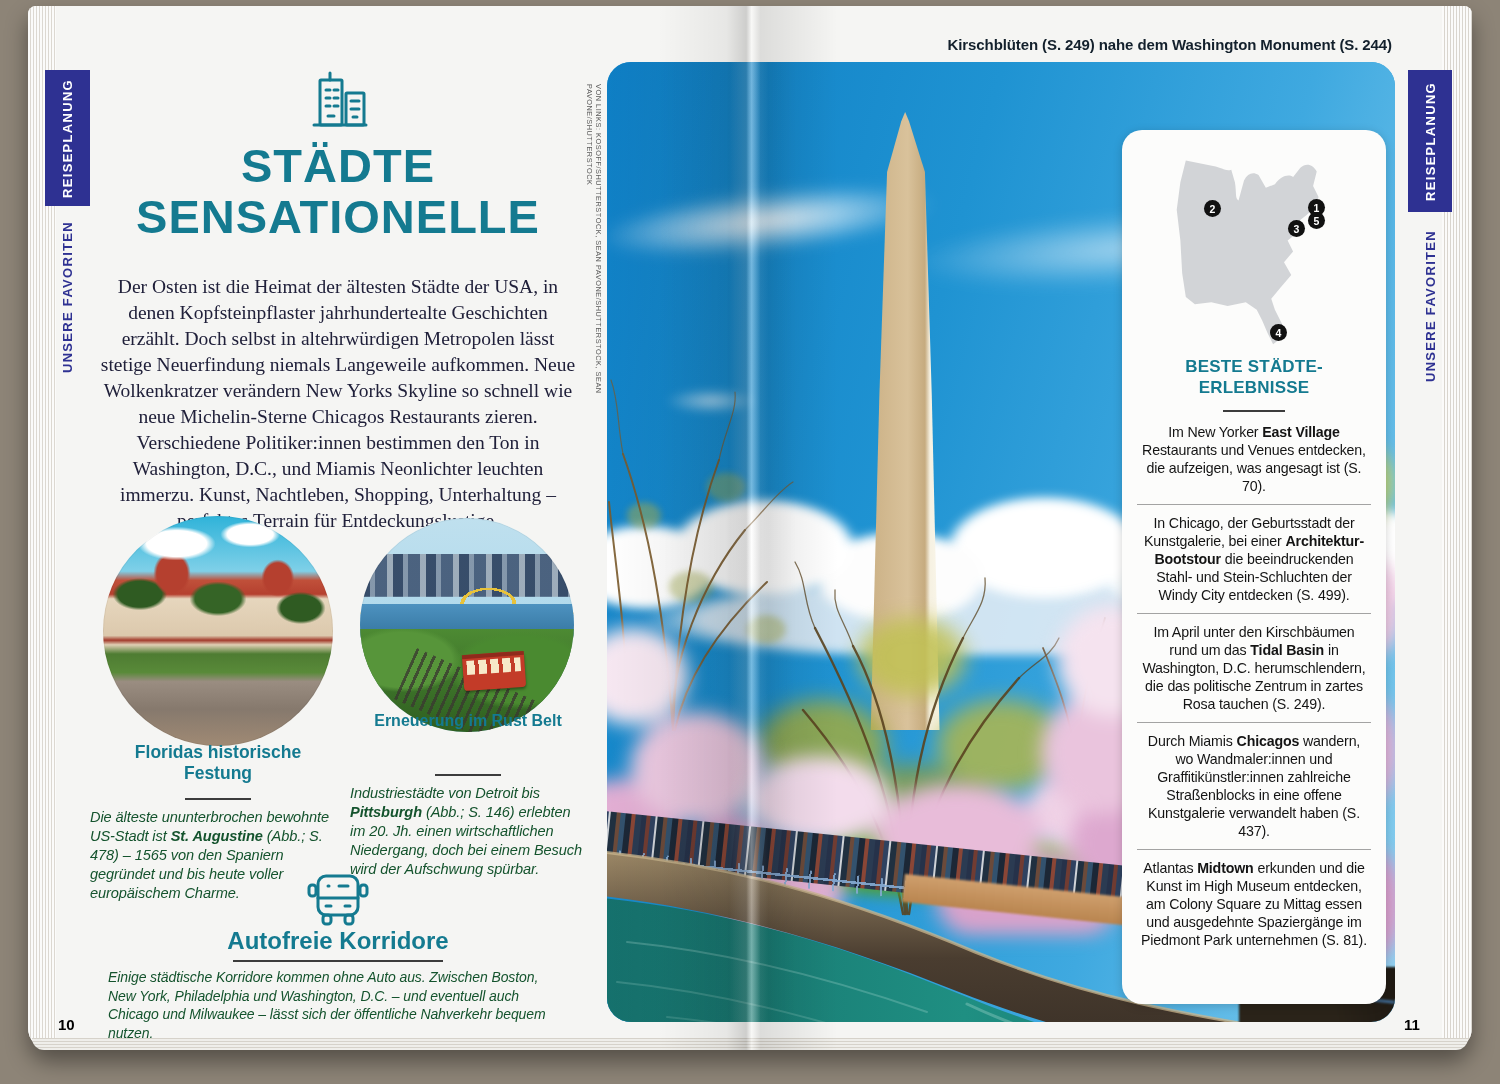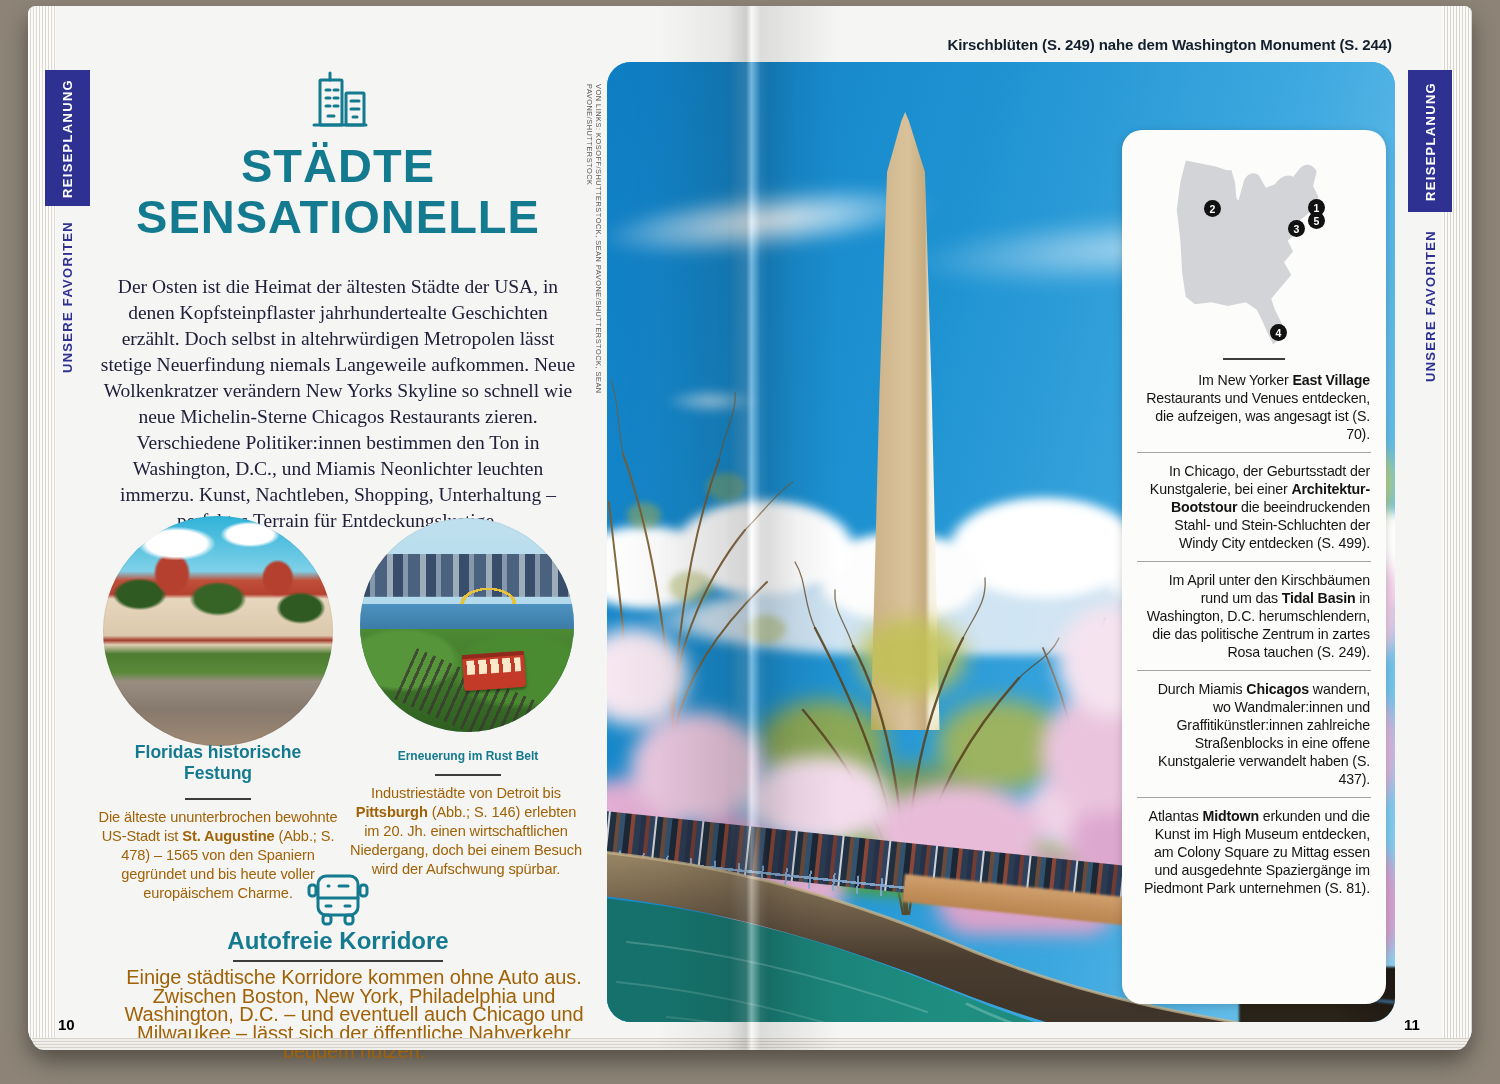--- a/index.html
+++ b/index.html
@@ -28,21 +28,21 @@
   .tab-solid span{color:#ffffff;}
   .tab-ghost span{color:#2e3192;}
 
   
   .title{left:80px;top:134px;width:460px;text-align:center;color:#147a90;font-weight:700;
          font-size:47px;line-height:51px;letter-spacing:1px;}
   .intro{left:72px;top:268px;width:476px;text-align:center;color:#20203a;
          font-family:"Liberation Serif",serif;font-size:19.5px;line-height:26px;}
   .h-teal{color:#147a90;font-weight:700;text-align:center;}
   .divider{background:#3c3c3c;height:2px;}
-  .smallpara{text-align:center;color:#a16207;font-size:14.6px;line-height:19px;letter-spacing:-.1px;}
+  .smallpara{color:#14532d;font-size:14.6px;line-height:19px;letter-spacing:-.1px;font-style:italic;}
   .smallpara .b,.entry .b{font-weight:700;}
   .pagenum{font-size:15px;font-weight:700;color:#000000;}
 
   
   .circle{border-radius:50%;overflow:hidden;box-shadow:inset 0 0 0 1px rgba(0,0,0,.05);}
   .circleA{left:75px;top:510px;width:230px;height:230px;background:
      radial-gradient(60px 26px at 32% 12%,#ffffff 0 50%,rgba(255,255,255,0) 65%),
      radial-gradient(46px 20px at 64% 8%,#ffffff 0 50%,rgba(255,255,255,0) 65%),
      radial-gradient(34px 40px at 30% 25%,#b5402f 0 45%,rgba(0,0,0,0) 55%),
      radial-gradient(30px 34px at 76% 27%,#b5402f 0 45%,rgba(0,0,0,0) 55%),
@@ -142,21 +142,21 @@
   
   .card{left:1094px;top:124px;width:264px;height:874px;background:#fcfcfb;border-radius:20px;z-index:30;
         overflow:hidden;padding:14px 15px 10px;box-shadow:0 2px 10px rgba(0,0,0,.18);}
   .mapwrap{position:relative;width:212px;height:200px;margin:2px auto 4px;}
   .marker{position:absolute;width:17px;height:17px;border-radius:50%;background:#111;color:#fff;
           font-size:10.5px;font-weight:700;display:flex;align-items:center;justify-content:center;}
   .mk-1{left:160px;top:53px;} .mk-2{left:56px;top:54px;} .mk-3{left:140px;top:74px;}
   .mk-4{left:122px;top:178px;} .mk-5{left:160px;top:66px;}
   .cardhead{font-size:17px;line-height:21px;margin-top:10px;letter-spacing:.2px;}
   .carddiv{width:62px;height:2px;background:#3c3c3c;margin:12px auto 2px;}
-  .entry{padding:9px 1px;text-align:right;font-size:14.2px;line-height:18px;color:#141414;letter-spacing:-.15px;}
+  .entry{padding:9px 1px;text-align:center;font-size:14.2px;line-height:18px;color:#141414;letter-spacing:-.15px;}
   .entry+.entry{border-top:1px solid #a3a3a3;}
 
   svg.lineart{display:block;}
 </style>
 </head>
 <body>
 
 <div id="canvas">
   <div class="book">
     <div class="edge-left"></div>
@@ -193,39 +193,39 @@
       <div class="river"></div>
       <div class="hills"></div>
       <div class="track"></div>
       <div class="car"></div>
     </div>
 
     <div class="abs h-teal" style="left:75px;top:736px;width:230px;font-size:17.5px;line-height:21px;">Floridas historische Festung</div>
     <div class="abs divider" style="left:157px;top:792px;width:66px;"></div>
     <div class="abs smallpara" style="left:62px;top:802px;width:256px;"><span>Die älteste ununterbrochen bewohnte US-Stadt ist </span><span class="b">St. Augustine</span><span> (Abb.; S. 478) – 1565 von den Spaniern gegründet und bis heute voller europäischem Charme.</span></div>
 
-    <div class="abs h-teal" style="left:330px;top:740px;width:220px;font-size:12px;line-height:21px;">Erneuerung im Rust Belt</div>
+    <div class="abs h-teal" style="left:330px;top:704px;width:220px;font-size:16px;line-height:21px;">Erneuerung im Rust Belt</div>
     <div class="abs divider" style="left:407px;top:768px;width:66px;"></div>
     <div class="abs smallpara" style="left:322px;top:778px;width:232px;"><span>Industriestädte von Detroit bis </span><span class="b">Pittsburgh</span><span> (Abb.; S. 146) erlebten im 20. Jh. einen wirtschaftlichen Niedergang, doch bei einem Besuch wird der Aufschwung spürbar.</span></div>
 
     <svg class="abs lineart" style="left:278px;top:866px;" width="64" height="56" viewBox="0 0 64 56">
       <g fill="none" stroke="#147A90" stroke-width="3" stroke-linecap="round">
         <rect x="12" y="4" width="40" height="39" rx="8"></rect>
         <path d="M12,26 H52"></path>
         <path d="M22,14 h1 M33,14 h9"></path>
         <path d="M20,34 h5 M39,34 h5"></path>
         <rect x="3" y="13" width="7" height="11" rx="3"></rect>
         <rect x="54" y="13" width="7" height="11" rx="3"></rect>
         <rect x="17" y="43" width="8" height="9" rx="3"></rect>
         <rect x="39" y="43" width="8" height="9" rx="3"></rect>
       </g>
     </svg>
     <div class="abs h-teal" style="left:160px;top:924px;width:300px;font-size:24px;line-height:22px;">Autofreie Korridore</div>
     <div class="abs divider" style="left:205px;top:954px;width:210px;"></div>
-    <div class="abs smallpara" style="left:96px;top:962px;width:460px;font-size:20px;line-height:18.5px;"><span>Einige städtische Korridore kommen ohne Auto aus. Zwischen Boston, New York, Philadelphia und Washington, D.C. – und eventuell auch Chicago und Milwaukee – lässt sich der öffentliche Nahverkehr bequem nutzen.</span></div>
+    <div class="abs smallpara" style="left:80px;top:962px;width:460px;font-size:14px;line-height:18.5px;"><span>Einige städtische Korridore kommen ohne Auto aus. Zwischen Boston, New York, Philadelphia und Washington, D.C. – und eventuell auch Chicago und Milwaukee – lässt sich der öffentliche Nahverkehr bequem nutzen.</span></div>
 
     <div class="abs pagenum" style="left:30px;top:1010px;">10</div>
 
     <div class="abs caption">Kirschblüten (S. 249) nahe dem Washington Monument (S. 244)</div>
     <div class="abs credit">VON LINKS: KOSOFF/SHUTTERSTOCK, SEAN PAVONE/SHUTTERSTOCK, SEAN PAVONE/SHUTTERSTOCK</div>
 
     <div class="abs photo">
       <div class="sky"></div>
       <div class="wisp1"></div>
       <div class="wisp2"></div>
@@ -305,20 +305,24 @@
       <div class="mapwrap">
         <svg width="212" height="200" viewBox="0 0 210 220">
           <path fill="#d2d4d7" d="M30,16 L60,22 C70,24 74,28 80,26 L84,40 C86,52 84,58 88,60 L94,38 C98,30 104,28 110,32 L118,46 L128,42 C134,34 142,30 148,34 L156,24 C162,18 170,20 174,28 L170,44 L176,56 C174,66 166,74 160,78 L150,86 L152,96 L142,104 L148,116 L138,128 L146,142 L134,156 L124,168 L128,180 L136,196 L134,212 L126,218 L120,206 L114,192 L108,180 L96,172 L76,176 L58,172 L40,174 L30,166 L26,140 L24,104 L20,70 L24,40 Z"></path>
         </svg>
         <div class="marker mk-1">1</div>
         <div class="marker mk-2">2</div>
         <div class="marker mk-3">3</div>
         <div class="marker mk-4">4</div>
         <div class="marker mk-5">5</div>
       </div>
+      <div class="h-teal cardhead">
+        <div>BESTE STÄDTE-</div>
+        <div>ERLEBNISSE</div>
+      </div>
       <div class="carddiv"></div>
       <div class="entry"><span>Im New Yorker </span><span class="b">East Village</span><span> Restaurants und Venues entdecken, die aufzeigen, was angesagt ist (S. 70).</span></div>
       <div class="entry"><span>In Chicago, der Geburtsstadt der Kunstgalerie, bei einer </span><span class="b">Architektur-Bootstour</span><span> die beeindruckenden Stahl- und Stein-Schluchten der Windy City entdecken (S. 499).</span></div>
       <div class="entry"><span>Im April unter den Kirschbäumen rund um das </span><span class="b">Tidal Basin</span><span> in Washington, D.C. herumschlendern, die das politische Zentrum in zartes Rosa tauchen (S. 249).</span></div>
       <div class="entry"><span>Durch Miamis </span><span class="b">Chicagos</span><span> wandern, wo Wandmaler:innen und Graffitikünstler:innen zahlreiche Straßenblocks in eine offene Kunstgalerie verwandelt haben (S. 437).</span></div>
       <div class="entry"><span>Atlantas </span><span class="b">Midtown</span><span> erkunden und die Kunst im High Museum entdecken, am Colony Square zu Mittag essen und ausgedehnte Spaziergänge im Piedmont Park unternehmen (S. 81).</span></div>
     </div>
 
     <div class="abs pagenum" style="left:1376px;top:1010px;">11</div>
 

